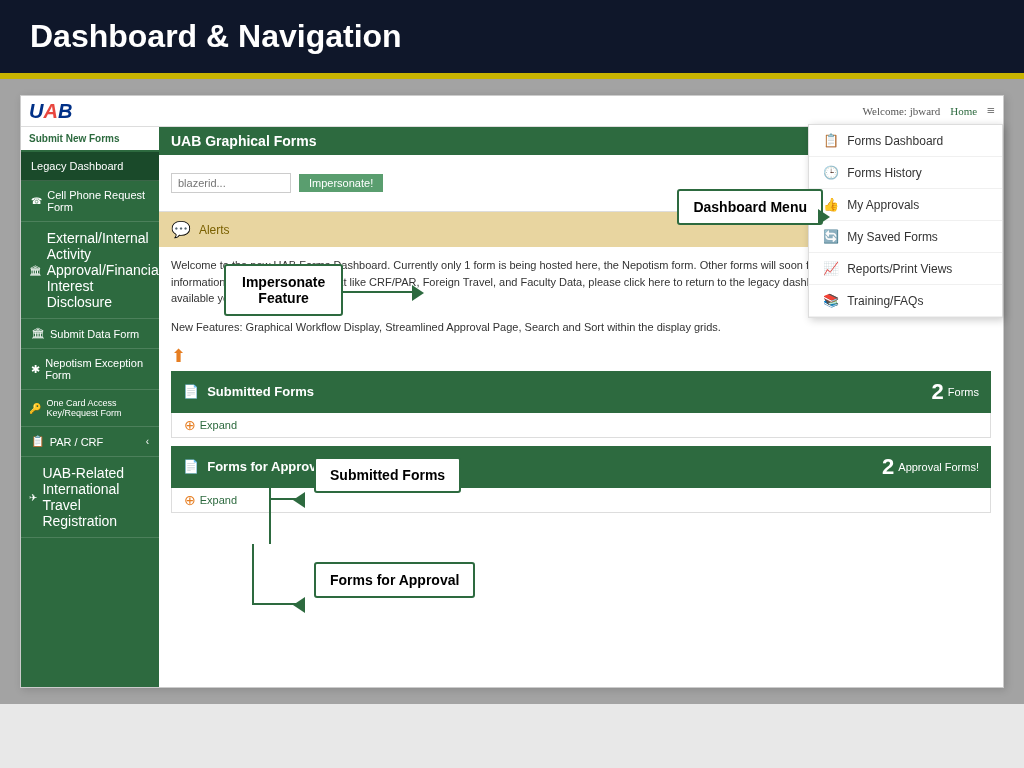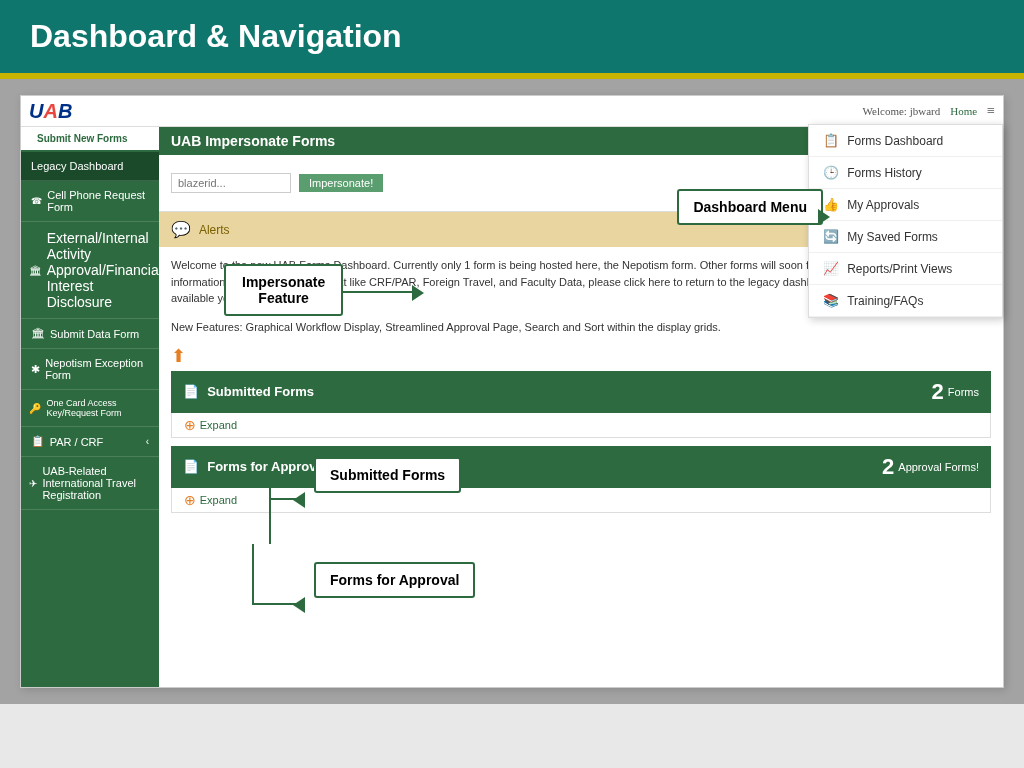--- a/index.html
+++ b/index.html
@@ -1,20 +1,20 @@
 <!DOCTYPE html>
 <html><head>
   <meta charset="utf-8">
   <style>
     * { box-sizing: border-box; margin: 0; padding: 0; }
     body { background: #e8e8e8; font-family: Arial, sans-serif; width: 1024px; height: 768px; overflow: hidden; }
 
     
     .slide-header {
-      background: #0f766e;
+      background: #0f172a;
       padding: 18px 30px;
       color: white;
     }
     .slide-header h1 {
       font-size: 32px;
       font-weight: bold;
       color: white;
     }
     .yellow-bar {
       background: #c8b400;
@@ -66,21 +66,21 @@
 
     
     .sidebar {
       width: 138px;
       background: #2d6a3f;
       flex-shrink: 0;
       overflow: visible;
     }
     .sidebar-brand {
       background: white;
-      padding: 6px 16px;
+      padding: 6px 8px;
       font-size: 10px;
       font-weight: bold;
       color: #2d6a3f;
       border-bottom: 2px solid #2d6a3f;
     }
     .sidebar-item {
       padding: 8px 10px;
       font-size: 11px;
       color: white;
       cursor: pointer;
@@ -285,27 +285,27 @@
           <span>🔑</span>
           <span style="font-size:9px;">One Card Access Key/Request Form</span>
         </div>
         <div class="sidebar-item">
           <span>📋</span>
           <span>PAR / CRF</span>
           <span style="margin-left:auto;font-size:10px;">‹</span>
         </div>
         <div class="sidebar-item sidebar-sub">
           <span>✈</span>
-          <span style="font-size:11px;">UAB-Related International Travel Registration</span>
+          <span style="font-size:14px;">UAB-Related International Travel Registration</span>
         </div>
       </div>
 
       <div class="main-content">
 
-        <div class="content-header">UAB Impersonate Forms</div>
+        <div class="content-header">UAB Graphical Forms</div>
 
         <div class="impersonate-bar">
           <input class="impersonate-input" type="text" placeholder="blazerid..." style="">
           <button class="impersonate-btn">Impersonate!</button>
         </div>
 
         <div class="alerts-bar">
           <span class="alerts-icon">💬</span>
           <span>Alerts</span>
         </div>

